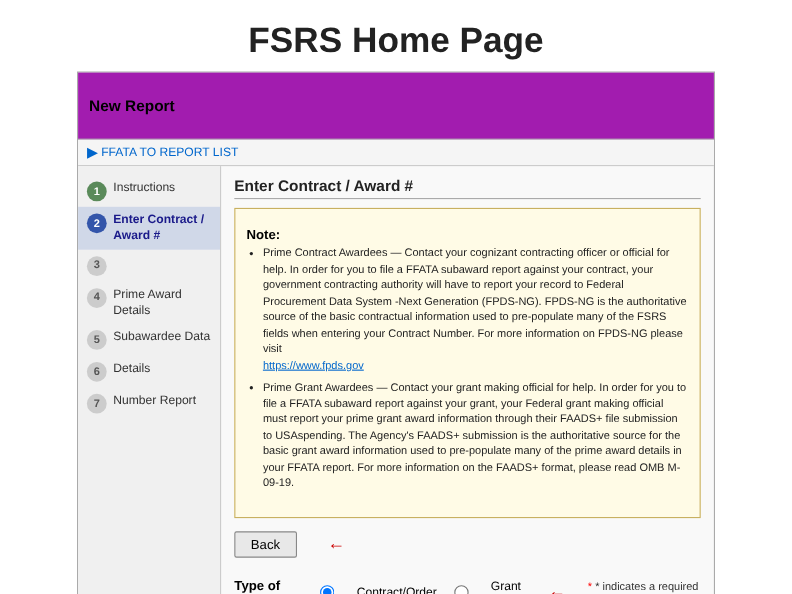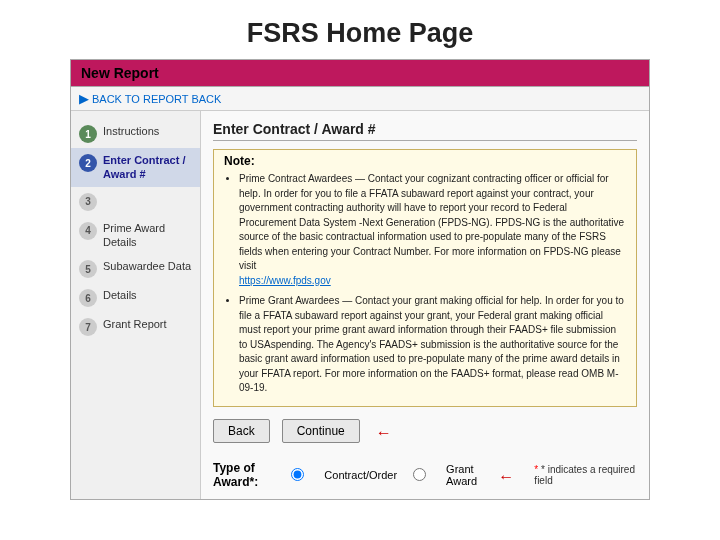--- a/index.html
+++ b/index.html
@@ -8,44 +8,44 @@
       font-family: Arial, sans-serif;
       font-size: 13px;
       width: 720px;
       height: 540px;
       overflow: hidden;
       position: relative;
     }
 
     .page-title {
       text-align: center;
-      font-size: 27px;
+      font-size: 32px;
       font-weight: bold;
       padding: 18px 0 10px 0;
       color: #222;
     }
 
     .outer-wrapper {
       display: flex;
       justify-content: center;
       align-items: flex-start;
     }
 
     .form-panel {
       border: 1px solid #aaa;
       background: #f9f9f9;
       width: 580px;
       min-height: 430px;
       position: relative;
     }
 
     .new-report-header {
-      background: #be185d;
+      background: #a21caf;
       border-bottom: 1px solid #aaa;
-      padding: 5px 10px;
+      padding: 22px 10px;
       font-size: 14px;
       font-weight: bold;
       display: flex;
       align-items: center;
       gap: 6px;
     }
 
     .back-link {
       color: #0066cc;
       font-size: 11px;
@@ -136,21 +136,21 @@
       font-weight: bold;
       color: #222;
       margin-bottom: 8px;
       padding-bottom: 3px;
       border-bottom: 1px solid #aaa;
     }
 
     .note-box {
       border: 1px solid #c8b060;
       background: #fffbe6;
-      padding: 4px 10px;
+      padding: 16px 10px;
       margin-bottom: 10px;
       font-size: 11px;
     }
 
     .note-title {
       font-weight: bold;
       font-size: 12px;
       margin-bottom: 4px;
     }
 
@@ -172,21 +172,21 @@
       margin-bottom: 6px;
     }
 
     .note-link {
       color: #0066cc;
       text-decoration: underline;
     }
 
     .button-row {
       display: flex;
-      gap: 12px;
+      gap: 24px;
       margin-top: 12px;
       margin-bottom: 18px;
       align-items: center;
     }
 
     .btn {
       padding: 4px 14px;
       border: 1px solid #888;
       background: #e8e8e8;
       font-size: 12px;
@@ -243,21 +243,21 @@
 <div class="outer-wrapper">
   <div class="form-panel">
 
     <div class="new-report-header">
       <span>New Report</span>
     </div>
 
     <div style="padding: 4px 8px; border-bottom: 1px solid #ccc; background: #f5f5f5;">
       <span class="back-link">
         <span class="back-icon">▶</span>
-        <span>BACK TO REPORT BACK</span>
+        <span>FFATA TO REPORT LIST</span>
       </span>
     </div>
 
     <div class="form-body">
 
       <div class="steps-sidebar">
         <div class="step-item">
           <div class="step-circle completed">1</div>
           <span class="step-label">Instructions</span>
         </div>
@@ -275,21 +275,21 @@
         <div class="step-item">
           <div class="step-circle pending">5</div>
           <span class="step-label">Subawardee Data</span>
         </div>
         <div class="step-item">
           <div class="step-circle pending">6</div>
           <span class="step-label">Details</span>
         </div>
         <div class="step-item">
           <div class="step-circle pending">7</div>
-          <span class="step-label">Grant Report</span>
+          <span class="step-label">Number Report</span>
         </div>
       </div>
 
       <div class="main-content">
         <div class="section-title">Enter Contract / Award #</div>
 
         <div class="note-box">
           <div class="note-title">Note:</div>
           <ul class="note-list">
             <li>
@@ -298,21 +298,20 @@
               <a class="note-link">https://www.fpds.gov</a>
             </li>
             <li>
               <span>Prime Grant Awardees — Contact your grant making official for help. In order for you to file a FFATA subaward report against your grant, your Federal grant making official must report your prime grant award information through their FAADS+ file submission to USAspending. The Agency's FAADS+ submission is the authoritative source for the basic grant award information used to pre-populate many of the prime award details in your FFATA report. For more information on the FAADS+ format, please read OMB M-09-19.</span>
             </li>
           </ul>
         </div>
 
         <div class="button-row">
           <button class="btn">Back</button>
-          <button class="btn">Continue</button>
           <span class="arrow-indicator">←</span>
         </div>
 
         <div class="type-row">
           <div class="type-label-row">
             <span class="type-label">Type of Award*:</span>
             <label class="radio-option">
               <input type="radio" name="award_type" checked="" style="">
               <span>Contract/Order</span>
             </label>

